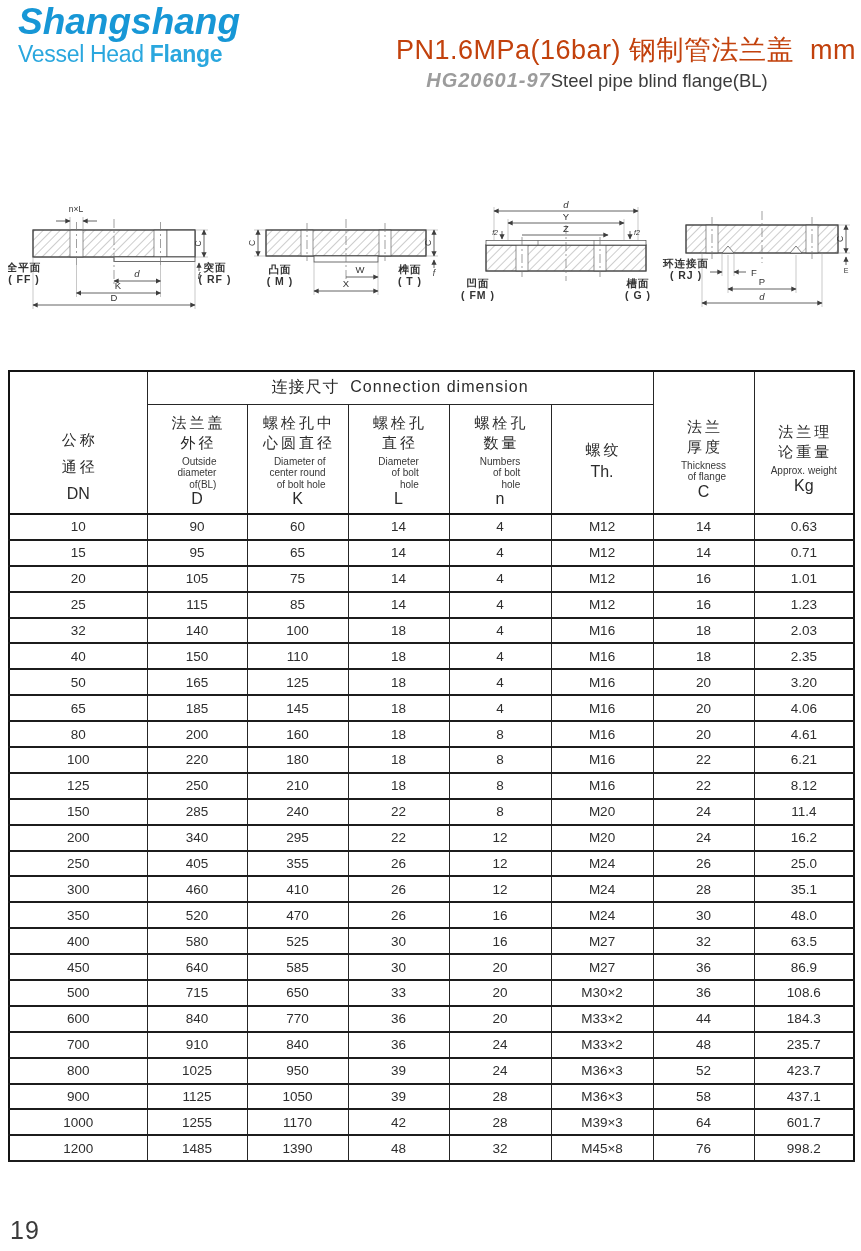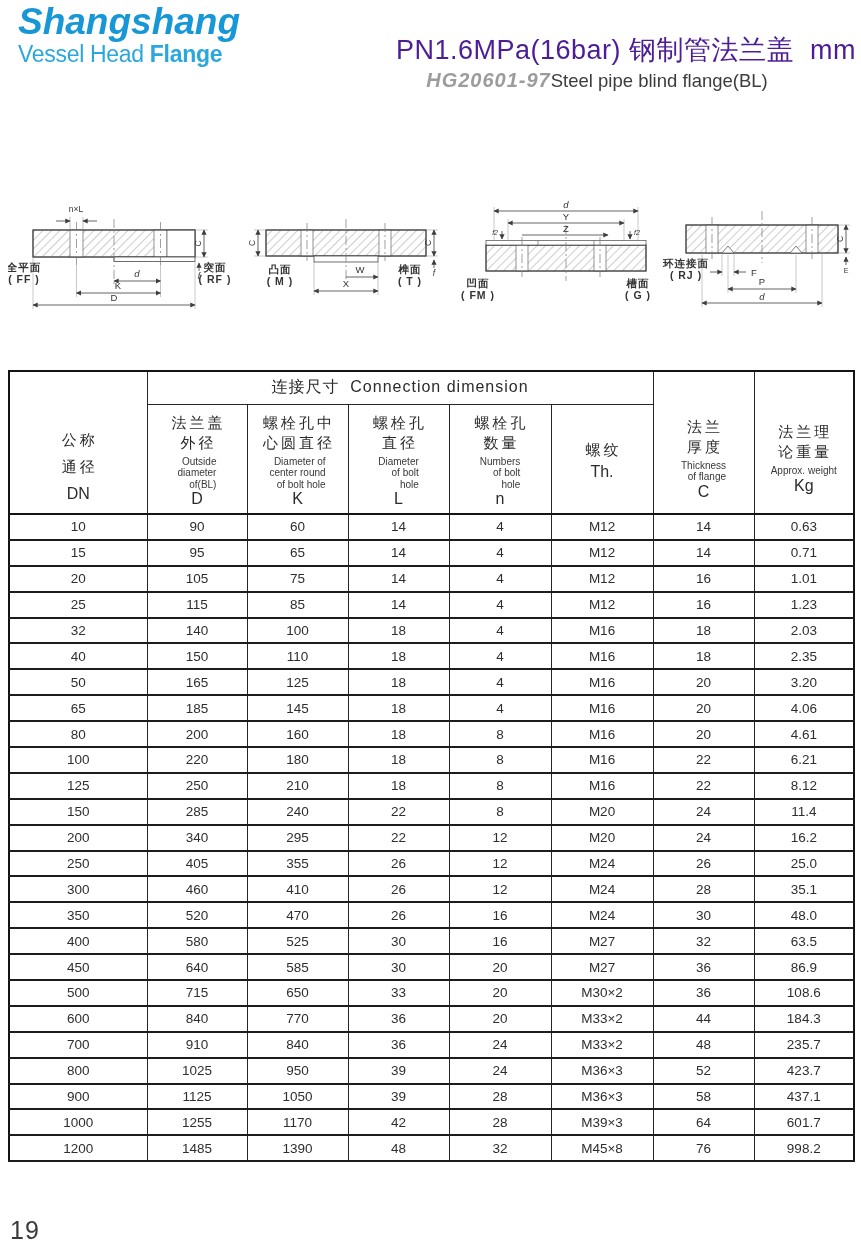--- a/index.html
+++ b/index.html
@@ -6,21 +6,21 @@
   body { background:#fff; font-family:"Liberation Sans","DejaVu Sans",sans-serif; color:#2e2e2e; }
   .page { position:relative; width:861px; height:1250px; background:#ffffff; overflow:hidden; }
 
   
   .logo { position:absolute; left:18px; top:2px; }
   .logo-line1 { font-size:37px; font-weight:bold; font-style:italic; color:#1797d6; letter-spacing:0; line-height:40px; }
   .logo-line2 { font-size:23px; color:#2aa7de; line-height:26px; margin-top:-1px; letter-spacing:-0.3px; }
   .logo-line2 .bold { font-weight:bold; margin-left:6px; }
 
   .title-block { position:absolute; left:300px; right:5px; top:32px; text-align:right; }
-  .doc-title { font-size:27px; color:#4c1d95; letter-spacing:0.5px; white-space:pre; font-weight:normal; }
+  .doc-title { font-size:27px; color:#c2410c; letter-spacing:0.5px; white-space:pre; font-weight:normal; }
   .subtitle-row { position:absolute; left:338px; right:5px; top:69px; display:flex; justify-content:center; align-items:baseline; }
   .standard { font-size:20px; font-weight:bold; font-style:italic; color:#9c9c9c; letter-spacing:1px; }
   .subtitle-en { font-size:18.5px; color:#3c3c3c; }
 
   
   .drawings { position:absolute; left:8px; top:197px; }
   .drawings text { font-family:"Liberation Sans","DejaVu Sans",sans-serif; fill:#333; }
   .dim  { font-size:8.5px; }
   .dimlg{ font-size:9.5px; }
   .tiny { font-size:7px; }

